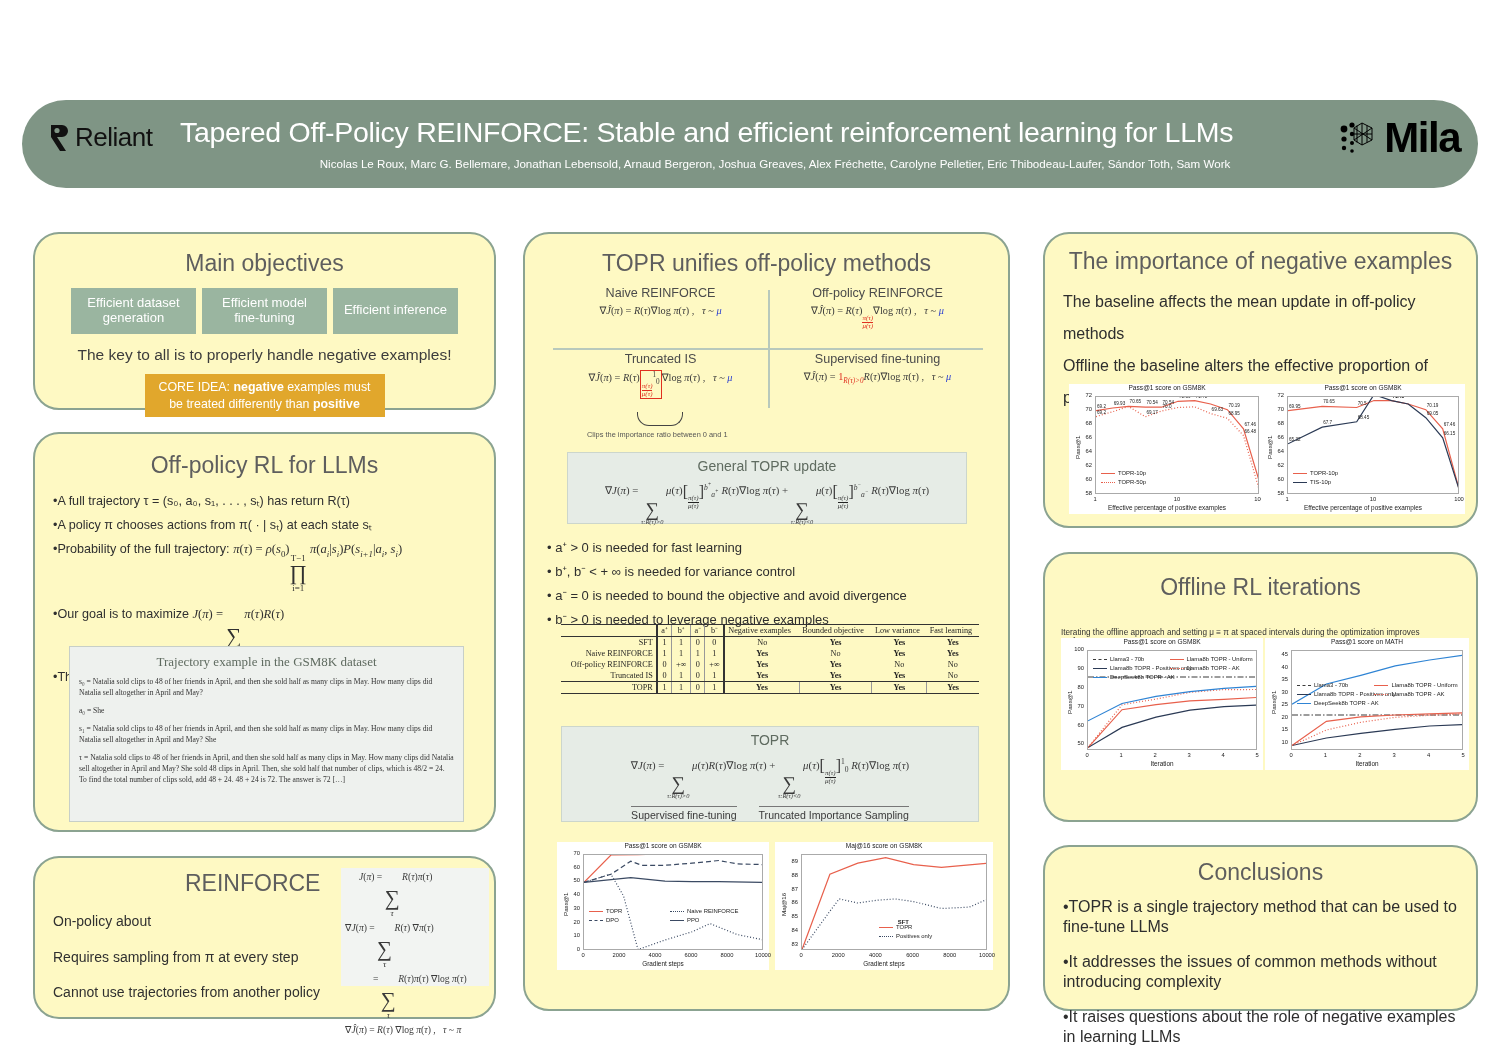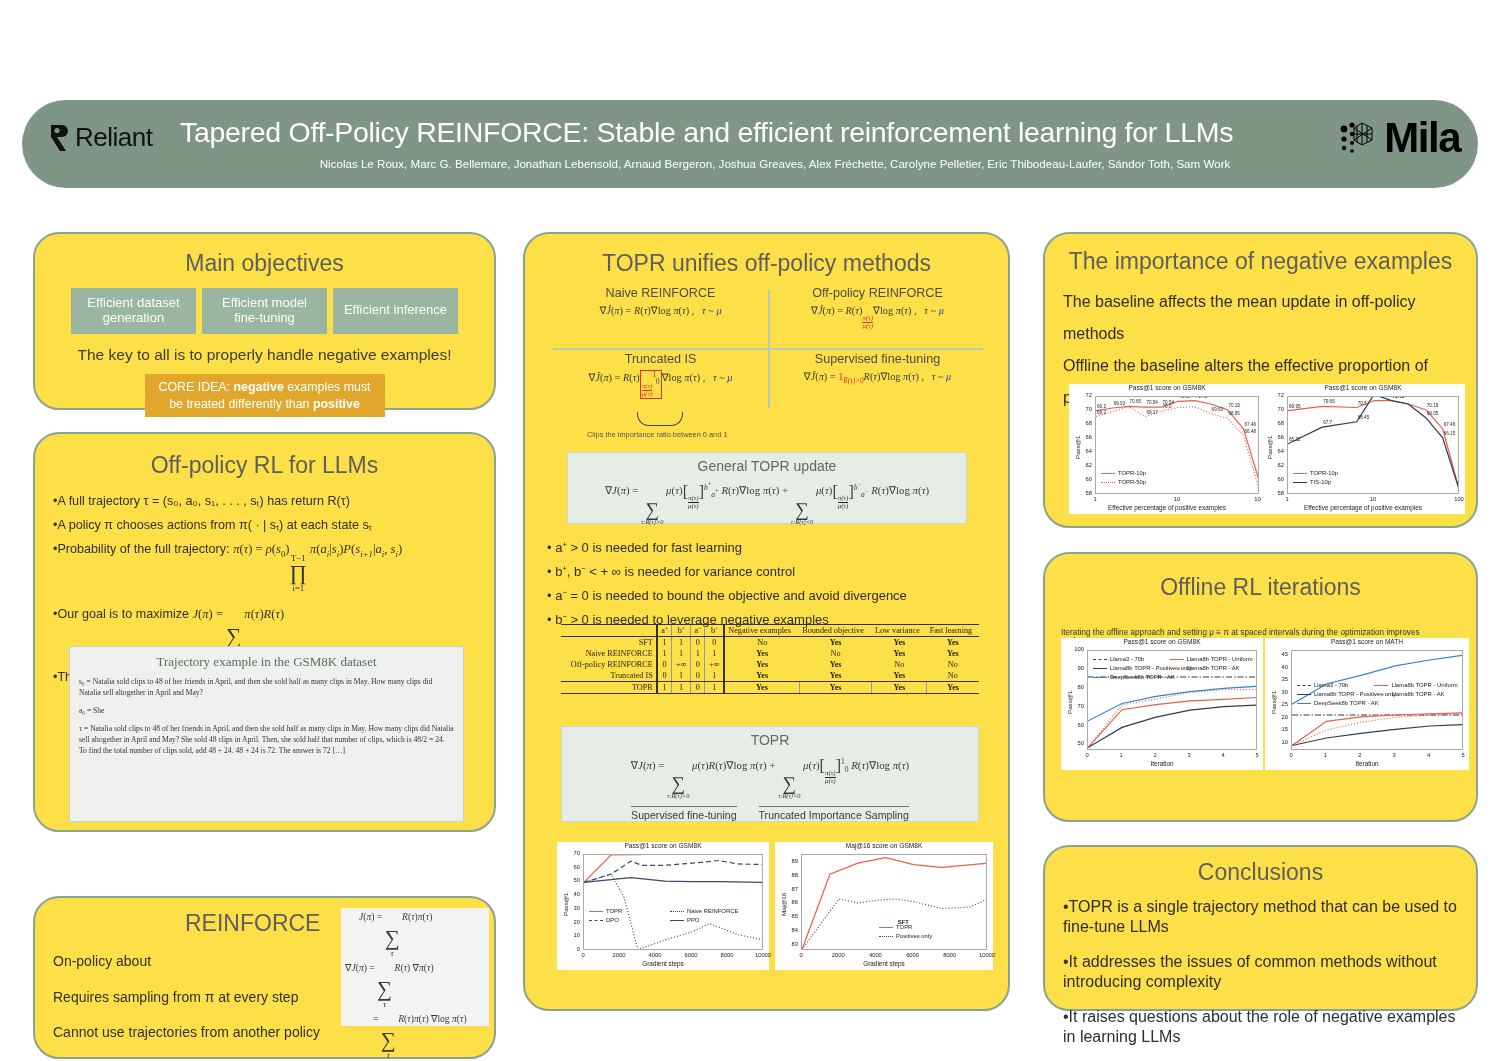--- a/index.html
+++ b/index.html
@@ -28,30 +28,30 @@
   }
   .hdr-authors {
     position:absolute; left:158px; top:57px; width:1190px; text-align:center;
     color:#ffffff; font-size:11.6px; white-space:nowrap;
   }
   .hdr-right { position:absolute; right:18px; top:17px; display:flex; align-items:flex-start; gap:4px; }
   .mila-word { font-size:42px; font-weight:700; color:#000; letter-spacing:-1.5px; line-height:1; }
 
   
   .panel {
-    position:absolute; background:#fde047;
+    position:absolute; background:#fef9c3;
     border:2.5px solid #8ba391; border-radius:26px;
   }
   .panel-title {
     text-align:center; color:#5e5e5e; font-weight:400;
   }
   
   #p-objectives { left:33px;  top:232px; width:463px; height:178px; }
   #p-offpolicy  { left:33px;  top:432px; width:463px; height:400px; }
-  #p-reinforce  { left:33px;  top:896px; width:463px; height:163px; }
+  #p-reinforce  { left:33px;  top:856px; width:463px; height:163px; }
   #p-topr       { left:523px; top:232px; width:487px; height:779px; }
   #p-negative   { left:1043px;top:232px; width:435px; height:296px; }
   #p-offline    { left:1043px;top:552px; width:435px; height:270px; }
   #p-conclusion { left:1043px;top:845px; width:435px; height:166px; }
 
   
   .obj-title { font-size:23px; margin-top:16px; }
   .obj-row { display:flex; gap:6px; justify-content:center; margin-top:11px; padding:0 12px; }
   .obj-chip {
     background:#9ab5a0; color:#ffffff; font-size:13px; line-height:1.15;
@@ -237,20 +237,21 @@
             <span>τ</span>
           </span> <i class="m">π</i>(<i class="m">τ</i>)<i class="m">R</i>(<i class="m">τ</i>)
       </span>
     </div>
     <div class="li">•<span>The dataset is collected from a fixed policy μ. In general, μ ≠ π</span></div>
   </div>
   <div class="traj-box">
     <div class="traj-title">Trajectory example in the GSM8K dataset</div>
     <div class="traj-p">s₀ = Natalia sold clips to 48 of her friends in April, and then she sold half as many clips in May. How many clips did Natalia sell altogether in April and May?</div>
     <div class="traj-p">a₀ = She</div>
+    <div class="traj-p">s₁ = Natalia sold clips to 48 of her friends in April, and then she sold half as many clips in May. How many clips did Natalia sell altogether in April and May? She</div>
     <div class="traj-p">τ = Natalia sold clips to 48 of her friends in April, and then she sold half as many clips in May. How many clips did Natalia sell altogether in April and May? She sold 48 clips in April. Then, she sold half that number of clips, which is 48/2 = 24. To find the total number of clips sold, add 48 + 24. 48 + 24 is 72. The answer is 72 […]</div>
   </div>
 </div>
 
 <div class="panel" id="p-reinforce">
   <div class="rf-title">REINFORCE</div>
   <div class="rf-lines">
     <div>On-policy about</div>
     <div>Requires sampling from π at every step</div>
     <div>Cannot use trajectories from another policy</div>

